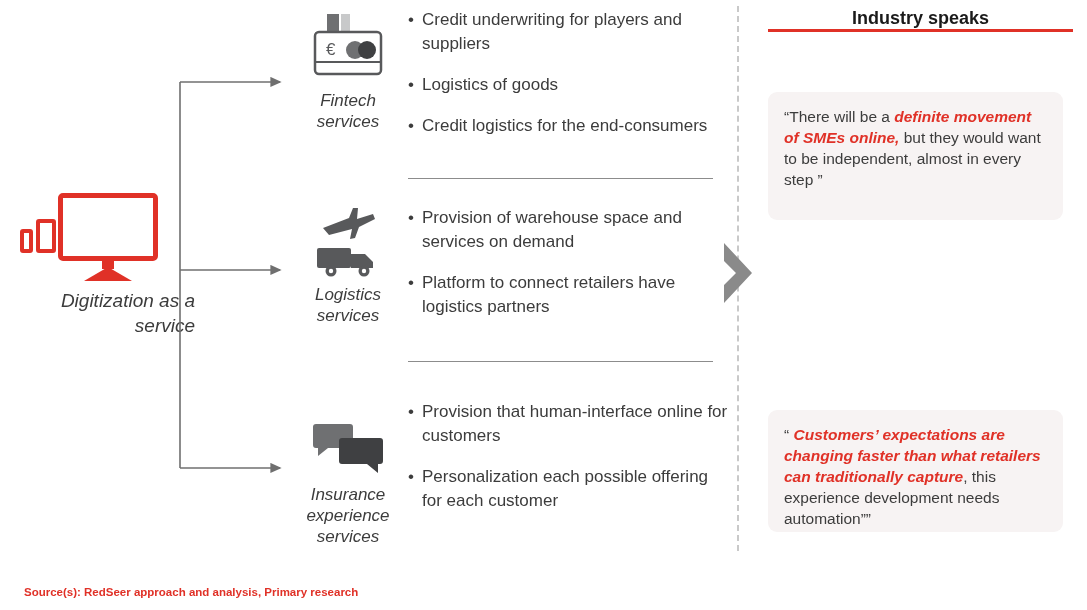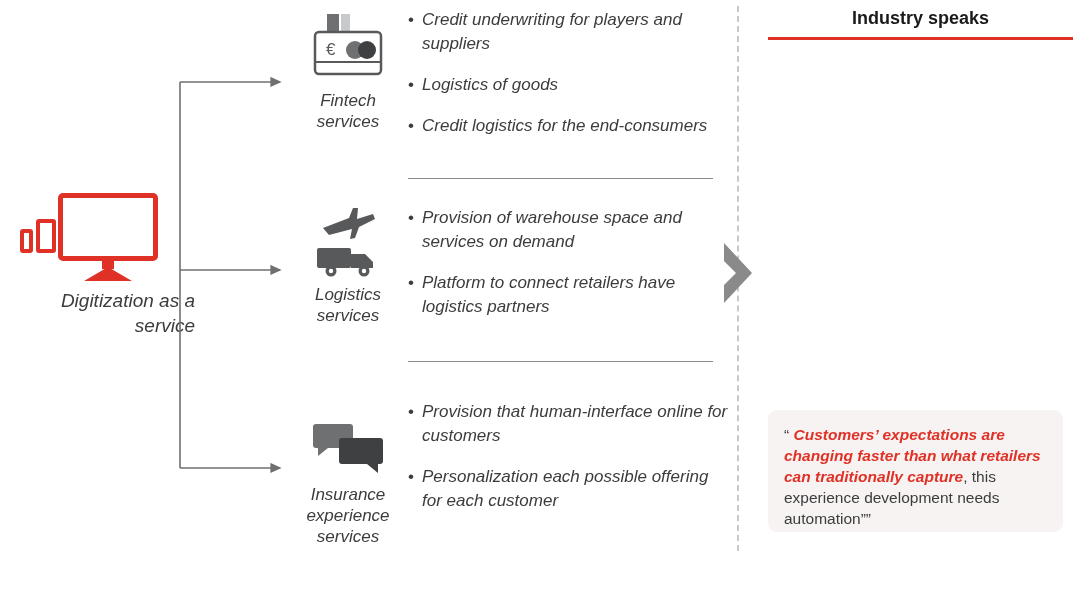--- a/index.html
+++ b/index.html
@@ -142,21 +142,20 @@
     margin-bottom: 17px;
   }
   .bullet-dot {
     width: 14px;
     flex: 0 0 14px;
     font-size: 17px;
     line-height: 24px;
     color: #3c3c3c;
   }
   .bullet-text {
-    font-style: italic;
     font-size: 17px;
     line-height: 24px;
     color: #3c3c3c;
   }
 
   .divider {
     position: absolute;
     left: 408px;
     width: 305px;
     height: 1px;
@@ -188,21 +187,20 @@
     position: absolute;
     left: 768px;
     top: 8px;
     width: 305px;
   }
   .right-title {
     text-align: center;
     font-size: 18px;
     font-weight: bold;
     color: #1a1a1a;
-    padding-bottom: 8px;
   }
   .title-rule {
     width: 100%;
     height: 3px;
     background: #e03127;
   }
   .quote-card {
     position: absolute;
     left: 768px;
     width: 295px;
@@ -355,20 +353,24 @@
 
   <svg class="chevron" viewBox="0 0 32 60" width="32" height="60">
     <polygon points="2,0 30,30 2,60 2,42 14,30 2,18" fill="#8a8a8a"></polygon>
   </svg>
 
   <div class="right-panel">
     <div class="right-title">Industry speaks</div>
     <div class="title-rule"></div>
   </div>
 
+  <div class="quote-card" id="quote-1">
+    <span>“</span><span>There will be a </span><span class="hl">definite movement of SMEs online,</span><span> but they would want to be independent, almost in every step ”</span>
+  </div>
 
 
   <div class="quote-card" id="quote-3">
     <span>“ </span><span class="hl">Customers’ expectations are changing faster than what retailers can traditionally capture</span><span>, this experience development needs automation””</span>
   </div>
 
+  <div class="source">Source(s): RedSeer approach and analysis, Primary research</div>
 
 </div>
 
 </body></html>

